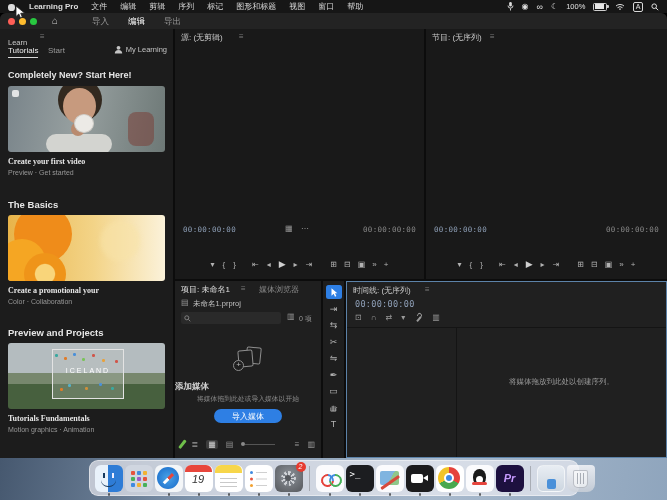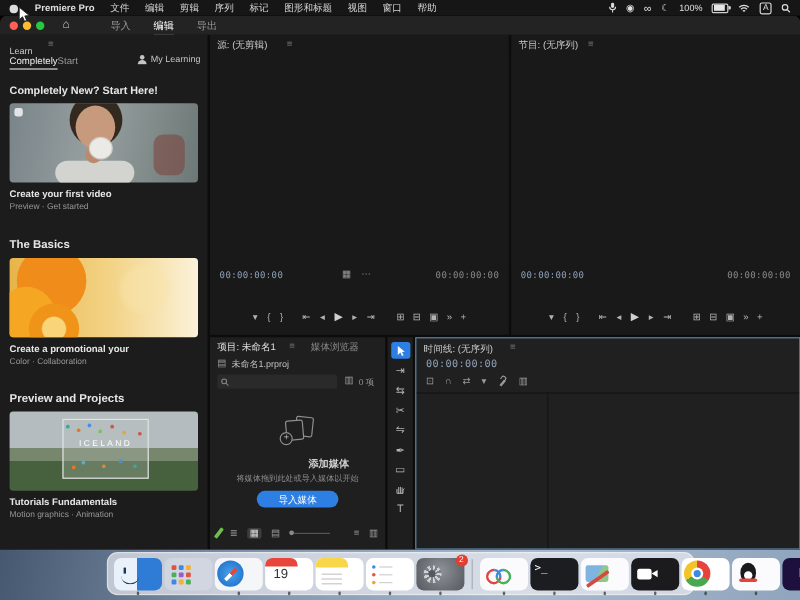--- a/index.html
+++ b/index.html
@@ -31,21 +31,21 @@
   #titlebar .t-tab.active{color:#fff;border-bottom:1.5px solid #d8d8d8;padding-bottom:1px;}
   #wtitle{left:0;top:3px;width:667px;text-align:center;font-size:8px;color:#b8b8b8;pointer-events:none;}
 
   .panel{background:#1e1e1e;position:absolute;overflow:hidden;}
   .ptab{font-size:8px;color:#cacaca;}
   .pmenu{font-size:8px;color:#7c7c7c;}
   .tc{font-size:7.5px;letter-spacing:.3px;}
 
   
   .card{border-radius:3px;overflow:hidden;position:absolute;width:157px;height:66px;}
-  .ctitle{font-size:8px;font-weight:bold;color:#e6e6e6;position:absolute;}
+  .ctitle{font-size:8px;font-weight:bold;color:#e6e6e6;position:absolute;font-family:Liberation Serif, serif;}
   .cmeta{font-size:7px;color:#979797;position:absolute;}
   .lhead{font-size:9.5px;font-weight:bold;color:#e6e6e6;position:absolute;}
 
   
   .trans{display:flex;align-items:center;justify-content:center;gap:8px;color:#b2b2b2;font-size:8px;}
   .trans .play{font-size:9px;color:#d0d0d0;}
   .trans .grp{margin-left:10px;display:flex;gap:7px;align-items:center;}
 
   
   .tool{width:16px;height:14px;display:flex;align-items:center;justify-content:center;
@@ -56,34 +56,34 @@
   .wrench::before{content:"";position:absolute;left:4px;top:2.5px;width:1.5px;height:6px;background:#9a9a9a;transform:rotate(40deg);}
   .wrench::after{content:"";position:absolute;left:3.2px;top:-.5px;width:3px;height:3px;border:1.2px solid #9a9a9a;border-radius:50%;border-bottom-color:transparent;transform:rotate(40deg);}
   .pencil{width:2.5px;height:10px;background:#6fbf4a;transform:rotate(38deg);border-radius:1px;display:inline-block;}
 
   
   #desktop{left:0;top:458px;width:667px;height:42px;
            background:linear-gradient(100deg,#46586f,#7e93ab 30%,#a9bacd 65%,#8fa5bd);}
   #dock{position:absolute;left:50%;transform:translateX(-50%);top:2px;height:36px;width:490px;
         background:rgba(238,238,243,.68);border:.5px solid rgba(255,255,255,.45);border-radius:9px;
         display:flex;align-items:center;padding:0 5px;gap:2px;box-sizing:border-box;}
-  .dicon{width:40px;height:27px;border-radius:6px;position:relative;flex:0 0 auto;}
+  .dicon{width:28px;height:27px;border-radius:6px;position:relative;flex:0 0 auto;font-style:italic;}
   .dicon.running::after{content:"";position:absolute;left:50%;bottom:-4px;width:2.5px;height:2.5px;margin-left:-1px;border-radius:50%;background:rgba(30,30,30,.65);}
   .dsep{width:1px;height:25px;background:rgba(70,70,70,.3);margin:0 4px;flex:0 0 auto;}
   .badge{position:absolute;top:-3px;right:-3px;width:10px;height:10px;background:#e63b2f;border-radius:50%;
          color:#fff;font-size:7px;display:flex;align-items:center;justify-content:center;}
 </style>
 </head>
 <body>
 
 <div id="root">
 
   <div id="menubar" class="p">
     <span class="apple"></span>
-    <span style="font-weight:bold">Premiere Pro</span>
+    <span style="font-weight:bold">Learning Pro</span>
     <span class="menu">文件</span>
     <span class="menu">编辑</span>
     <span class="menu">剪辑</span>
     <span class="menu">序列</span>
     <span class="menu">标记</span>
     <span class="menu">图形和标题</span>
     <span class="menu">视图</span>
     <span class="menu">窗口</span>
     <span class="menu">帮助</span>
     <span id="mb-right">
@@ -117,21 +117,21 @@
       <span class="p" style="left:52px;top:2px;font-size:10px;color:#c8c8c8">⌂</span>
       <span class="t-tab" style="left:92px">导入</span>
       <span class="t-tab active" style="left:128px">编辑</span>
       <span class="t-tab" style="left:164px">导出</span>
     </div>
 
     <div class="panel" style="left:0;top:16px;width:173px;height:429px;background:#1c1c1c">
       <span class="p ptab" style="left:8px;top:9px;font-size:7.5px">Learn</span>
       <span class="p pmenu" style="left:40px;top:3px">≡</span>
 
-      <span class="p" style="left:8px;top:17px;font-size:8px;color:#ececec;border-bottom:1px solid #d8d8d8;padding-bottom:2px">Completely</span>
+      <span class="p" style="left:8px;top:17px;font-size:8px;color:#ececec;border-bottom:1px solid #d8d8d8;padding-bottom:2px">Tutorials</span>
       <span class="p" style="left:48px;top:17px;font-size:8px;color:#9a9a9a">Start</span>
       <span class="p row" style="right:6px;top:16px;gap:3px">
         <svg width="9" height="9" viewBox="0 0 9 9">
             <circle cx="4.5" cy="2.8" r="1.9" fill="#c4c4c4"></circle>
             <path d="M.8 8.6 a3.7 3.7 0 0 1 7.4 0 Z" fill="#c4c4c4"></path>
           </svg>
         <span style="font-size:7.5px;color:#c4c4c4">My Learning</span>
       </span>
 
       <span class="lhead" style="left:8px;top:41px;font-size:9px">Completely New? Start Here!</span>
@@ -239,21 +239,21 @@
         <input style="background: transparent; border: none; outline: none; width: 80px; height: 10px; color: rgb(221, 221, 221); font-size: 7px;">
       </div>
       <span class="p" style="left:112px;top:31px;font-size:8px;color:#9a9a9a">▥</span>
       <span class="p nw" style="left:124px;top:33px;font-size:7px;color:#9a9a9a">0 项</span>
 
       <div class="p" style="left:60px;top:66px;width:28px;height:24px">
         <div class="p" style="left:11px;top:0;width:13px;height:15px;border:1.5px solid #8f8f8f;border-radius:2px;transform:rotate(6deg);background:#1f1f1f"></div>
         <div class="p" style="left:3px;top:3px;width:13px;height:15px;border:1.5px solid #8f8f8f;border-radius:2px;transform:rotate(-5deg);background:#1f1f1f"></div>
         <div class="p" style="left:-2px;top:13px;width:9px;height:9px;border:1.5px solid #8f8f8f;border-radius:50%;background:#1f1f1f;color:#b8b8b8;font-size:8px;line-height:8px;text-align:center">+</div>
       </div>
-      <span class="p" style="left:0;top:100px;width:116px;text-align:right;font-size:8.5px;font-weight:bold;color:#cfcfcf">添加媒体</span>
+      <span class="p" style="left:0;top:100px;width:116px;text-align:left;font-size:8.5px;font-weight:bold;color:#cfcfcf">添加媒体</span>
       <span class="p nw" style="left:0;top:113px;width:146px;text-align:center;font-size:6.8px;color:#8c8c8c">将媒体拖到此处或导入媒体以开始</span>
       <div class="p" style="left:39px;top:128px;width:68px;height:14px;border-radius:8px;background:#2e7fe4;color:#fff;font-size:8px;display:flex;align-items:center;justify-content:center">导入媒体</div>
 
       <div class="p row" style="left:6px;top:158px;width:134px;gap:8px;color:#9a9a9a;font-size:8px">
         <span class="pencil"></span>
         <span>≣</span>
         <span style="background:#3c3c3c;border-radius:2px;padding:0 2px;color:#d8d8d8">▦</span>
         <span>▤</span>
         <span class="row" style="gap:0">
           <span style="width:4px;height:4px;border-radius:50%;background:#8a8a8a"></span>
@@ -291,20 +291,21 @@
       <div class="p row" style="left:8px;top:31px;gap:9px;color:#9a9a9a;font-size:8px">
         <span>⊡</span>
         <span style="font-weight:bold">∩</span>
         <span>⇄</span>
         <span>▾</span>
         <span class="wrench"></span>
         <span>▥</span>
       </div>
       <div class="p" style="left:0;top:45px;width:319px;height:1px;background:#141414"></div>
       <div class="p" style="left:109px;top:45px;width:1px;height:130px;background:#141414"></div>
+      <span class="p nw" style="left:110px;top:95px;width:209px;text-align:center;font-size:7.5px;color:#9c9c9c">将媒体拖放到此处以创建序列。</span>
     </div>
   </div>
 
   <div id="desktop" class="p">
     <div id="dock">
 
       <div class="dicon running" style="background:linear-gradient(90deg,#e9f2fb 0 48%,#2e7cd6 48% 100%)">
         <div style="position:absolute;left:6px;top:15px;width:15px;height:6px;border-bottom:1.6px solid #16395e;border-radius:0 0 8px 8px"></div>
         <div style="position:absolute;left:8px;top:8px;width:2px;height:5px;background:#16395e"></div>
         <div style="position:absolute;left:17px;top:8px;width:2px;height:5px;background:#eef;"></div>

